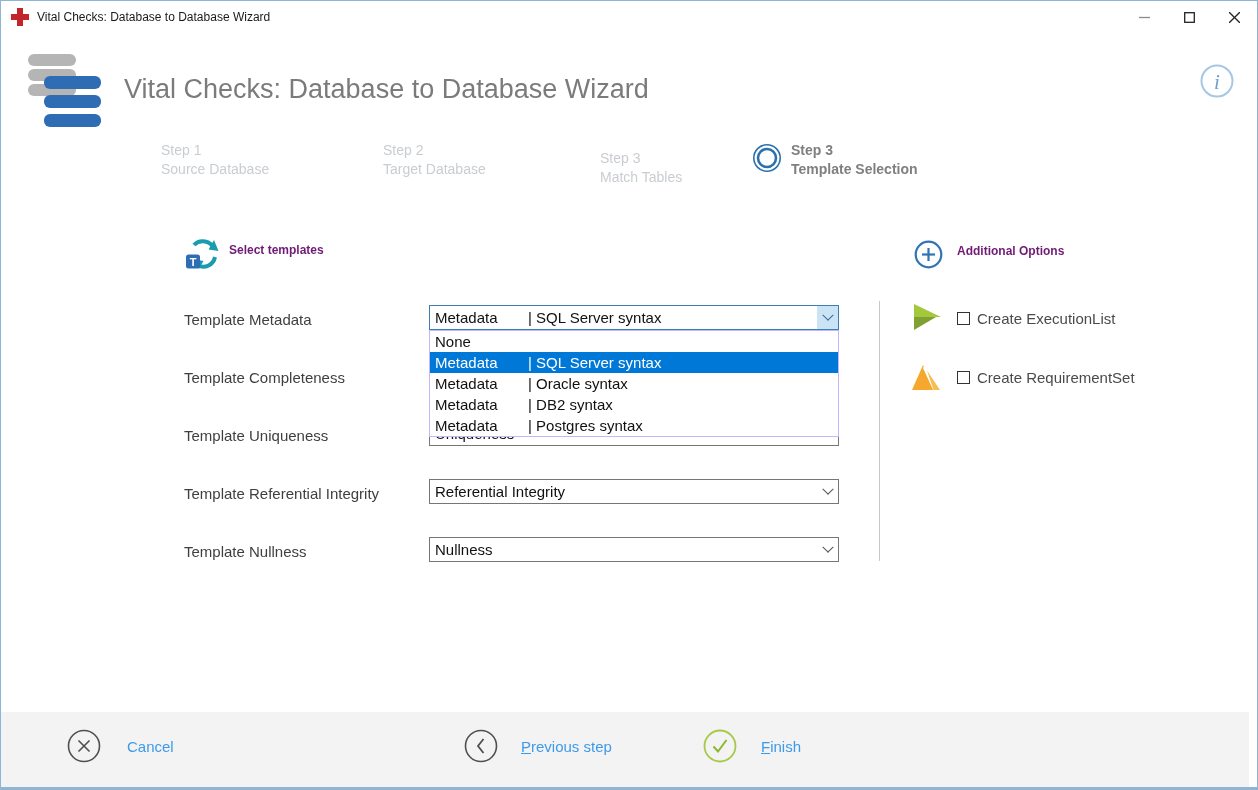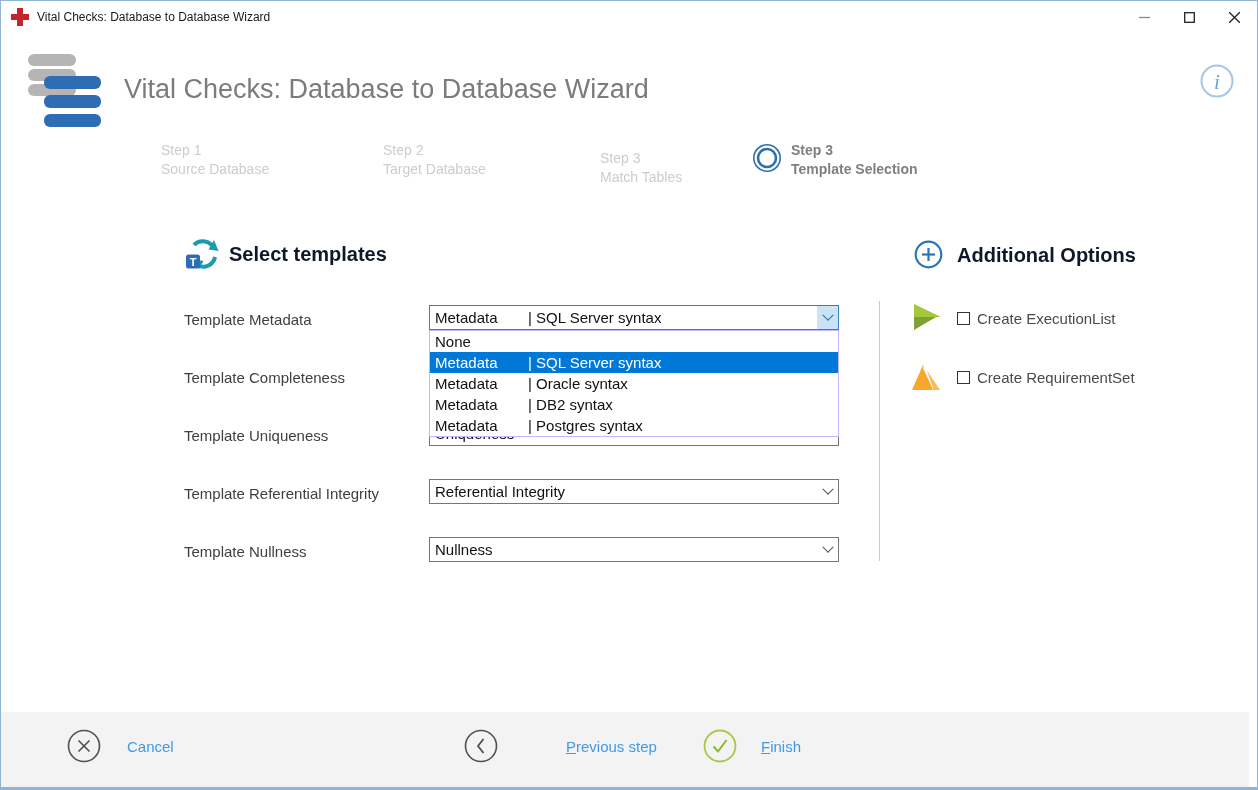--- a/index.html
+++ b/index.html
@@ -38,21 +38,21 @@
   
   .step{ position:absolute; top:140px; font-size:14px; line-height:19px; color:#c9cdd1; }
   .step .num{ display:block; }
   .step.active{ color:#7f7f7f; font-weight:bold; }
   .step1{ left:160px; } .step2{ left:382px; } .step3{ left:599px;margin-top:8px; }
   .step4-icon{ position:absolute; left:751px; top:142px; width:30px; height:30px; }
   .step4{ left:790px; }
 
   
   .tmpl-icon{ position:absolute; left:184px; top:235px; width:34px; height:34px; }
-  .section-title{ position:absolute; font-size:20px; font-weight:bold; color:#0f172a; }
+  .section-title{ position:absolute; font-size:12px; font-weight:bold; color:#701a75; }
   .tmpl-title{ left:228px; top:242px; }
 
   .form-label{ position:absolute; left:183px; font-size:15px; color:#3f3f3f; }
   .lbl-0{ top:310px; } .lbl-1{ top:368px; } .lbl-2{ top:426px; } .lbl-3{ top:484px; } .lbl-4{ top:542px; }
 
   .combo{ position:absolute; left:428px; width:410px; height:25px; background:#fff;
     border:1px solid #767676; font-size:15px; color:#111; display:flex; align-items:center; }
   .combo .txt{ padding-left:5px; white-space:nowrap; overflow:hidden; flex:1; display:flex; }
   .combo .name{ width:93px; flex:none; }
   .combo .arrow{ width:21px; height:23px; flex:none; display:flex; align-items:center; justify-content:center; }
@@ -80,21 +80,21 @@
   .oc-0{ top:311px; } .oc-1{ top:370px; }
   .opt-label{ position:absolute; left:976px; font-size:15px; color:#4a4a4a; }
   .ol-0{ top:309px; } .ol-1{ top:368px; }
 
   
   .footer{ position:absolute; left:0; right:8px; bottom:0; height:75px; background:#f3f3f4; }
   .foot-btn{ position:absolute; top:17px; display:flex; align-items:center; cursor:default; }
   .foot-btn .circ{ width:34px; height:34px; flex:none; }
   .foot-btn .lbl{ font-size:15px; color:#3e9ae8; }
   .fb-cancel{ left:66px; }  .fb-cancel .lbl{ margin-left:26px; }
-  .fb-prev{ left:463px;gap:45px; }   .fb-prev .lbl{ margin-left:23px; }
+  .fb-prev{ left:463px; }   .fb-prev .lbl{ margin-left:23px; }
   .fb-finish{ left:702px; } .fb-finish .lbl{ margin-left:24px; }
   .u{ text-decoration:underline; }
 </style>
 </head>
 <body>
 
 <div class="window">
 
   <div class="titlebar">
     <div class="app-icon"></div>

